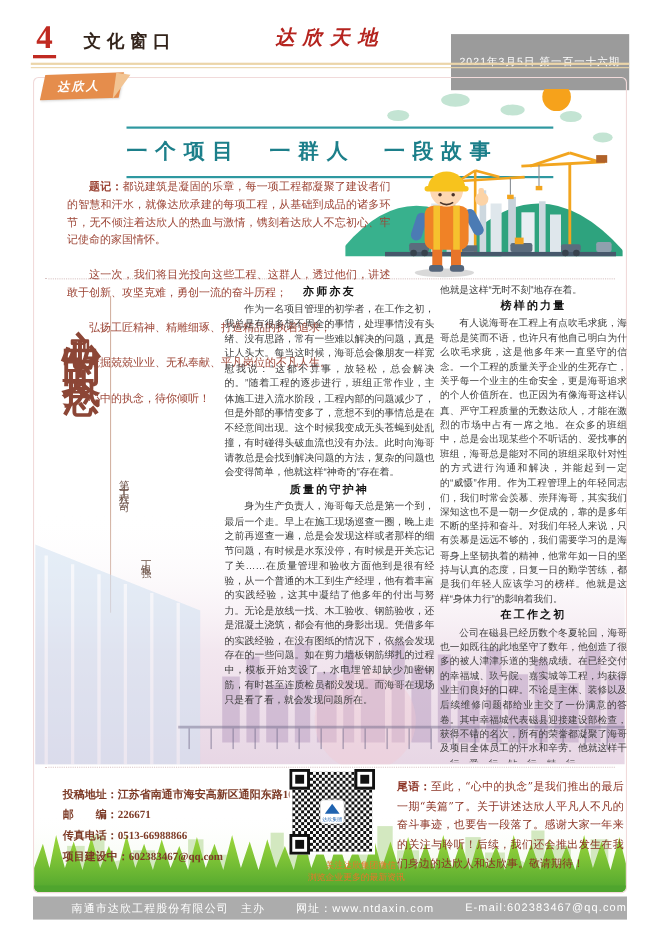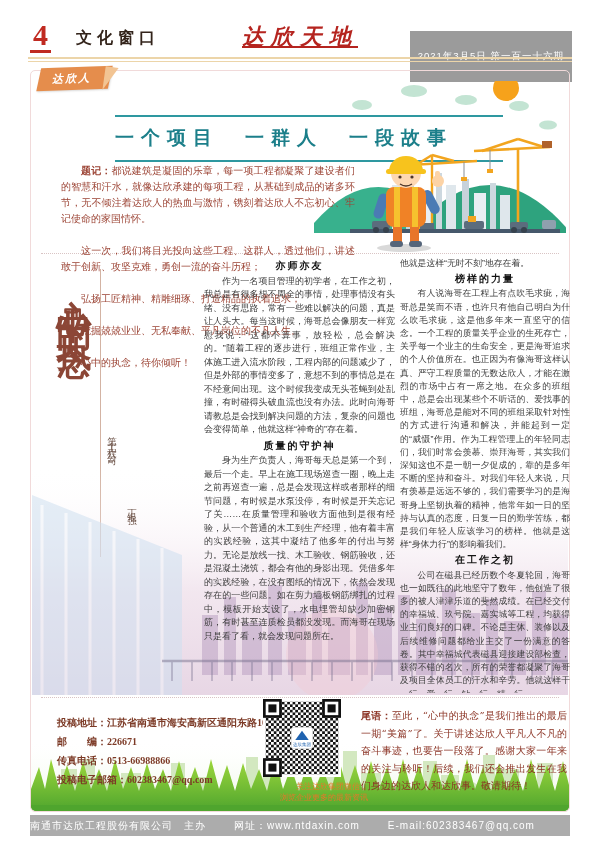--- a/index.html
+++ b/index.html
@@ -7,21 +7,21 @@
         font-family:"Liberation Sans",sans-serif;overflow:hidden;}
   
   .hdr{position:absolute;top:20px;left:28px;right:28px;height:36px;}
   .pagenum{position:absolute;left:2px;top:0;font-family:"Liberation Serif",serif;
            font-size:30px;font-weight:bold;color:#c02a21;line-height:30px;
            border-bottom:3px solid #c02a21;padding:0 3px;}
   .section{position:absolute;left:48px;top:8px;font-family:"Liberation Serif",serif;
            font-size:16px;font-weight:bold;color:#33241b;letter-spacing:5px;}
   .masthead{position:absolute;left:50%;transform:translateX(-50%);top:2px;
             font-family:"DejaVu Serif",serif;font-style:italic;font-weight:bold;
-            font-size:22px;color:#b5241f;letter-spacing:7px;text-decoration:underline;}
+            font-size:18px;color:#b5241f;letter-spacing:7px;}
   .datebox{position:absolute;right:0;top:11px;background:#9b9b9b;color:#fff;
            font-size:9.5px;padding:19px 8px;letter-spacing:1px;}
   .hdr-rule{position:absolute;top:57px;left:28px;right:28px;height:2px;
             border-top:2px solid #ecd5a9;border-bottom:1px solid #ecd5a9;}
   
   .box{position:absolute;top:70px;left:30px;width:538px;height:740px;
        border:1px solid #f1dada;border-radius:5px;}
   .badge{position:absolute;top:-4px;left:8px;z-index:5;}
   .badge .ribbon{display:inline-block;background:#e58d4c;color:#fff;font-size:11px;
        font-weight:bold;padding:4px 18px 4px 14px;transform:skewX(-14deg) rotate(-2deg);
@@ -64,21 +64,21 @@
   .qrcap{position:absolute;left:205px;top:710px;width:132px;text-align:right;z-index:2;
        font-size:8px;color:#e4782a;line-height:11px;}
   .outro{position:absolute;left:330px;top:636px;width:206px;z-index:2;
        font-family:"DejaVu Serif",serif;font-size:10px;line-height:17.5px;
        color:#8b3324;text-align:justify;}
   .outro .lbl{font-weight:bold;}
   .grass{position:absolute;left:0;bottom:0;width:100%;height:72px;z-index:1;
        border-radius:0 0 5px 5px;}
   
   .bbar{position:absolute;top:815px;left:30px;width:540px;height:21px;background:#acacac;
-       color:#fff;font-size:10px;display:flex;align-items:center;justify-content:flex-start;
+       color:#fff;font-size:10px;display:flex;align-items:center;justify-content:flex-end;
        gap:28px;letter-spacing:1px;z-index:3;}
 </style>
 </head>
 <body>
 
 <div id="page">
 
   <div class="hdr">
     <div class="pagenum">4</div>
     <div class="section">文化窗口</div>
@@ -270,21 +270,21 @@
         </g>
       </g>
     </svg>
 
     <div class="dotsep" style="top:626px;"></div>
 
     <div class="contact">
       <div><span>投稿地址：</span><span>江苏省南通市海安高新区通阳东路10号</span></div>
       <div><span>邮　　编：</span><span>226671</span></div>
       <div><span>传真电话：</span><span>0513-66988866</span></div>
-      <div><span>投稿电子邮箱：</span><span>602383467@qq.com</span></div>
+      <div><span>项目建设中：</span><span>602383467@qq.com</span></div>
     </div>
 
     <svg class="qr" viewBox="0 0 29 29">
       <defs>
         <pattern id="qrp" width="2" height="2" patternUnits="userSpaceOnUse">
           <rect width="2" height="2" fill="#fff"></rect>
           <rect width="1" height="1" fill="#111"></rect>
           <rect x="1" y="1" width="1" height="1" fill="#111"></rect>
         </pattern>
       </defs>

